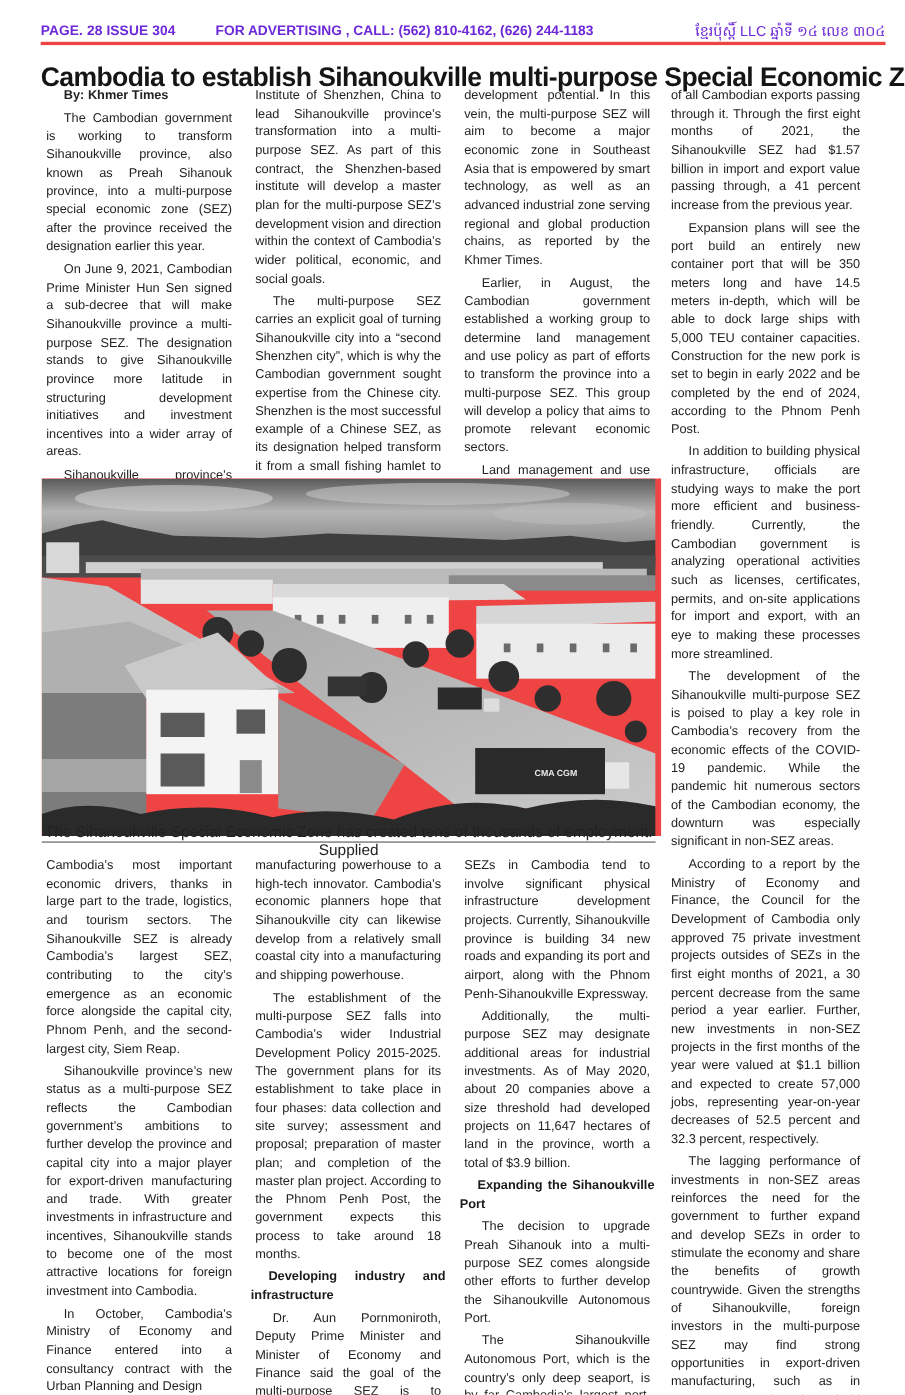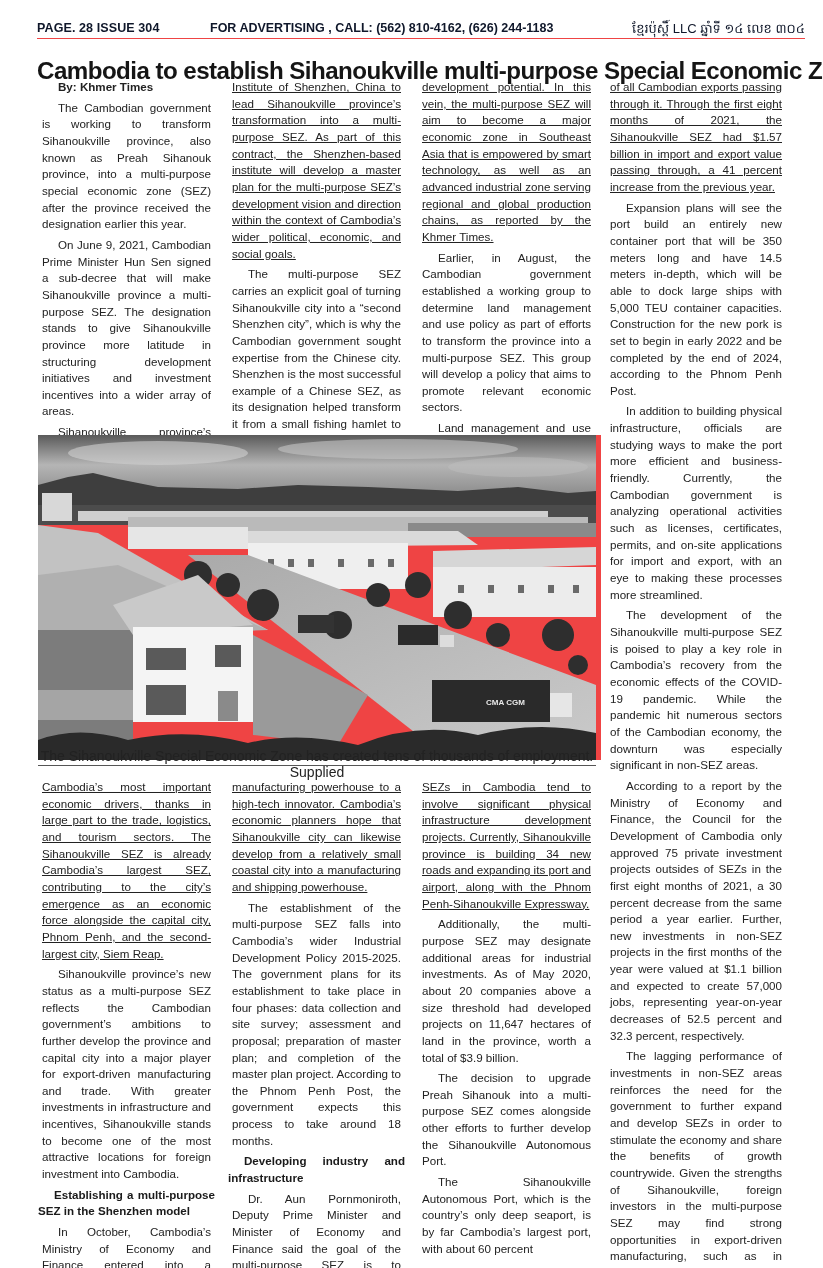--- a/index.html
+++ b/index.html
@@ -1,24 +1,24 @@
 <!DOCTYPE html>
 <html><head>
 <meta charset="utf-8">
 <style>
   html, body { margin: 0; padding: 0; background: #ffffff; }
   body { width: 823px; height: 1268px; position: relative; overflow: hidden; color: #1a1a1a; font-family: "Liberation Sans", sans-serif; }
-  .header-bar { position: absolute; left: 37px; top: 20px; width: 768px; height: 18px; border-bottom: 1px solid #ef4444; font-family: "Liberation Sans", sans-serif; font-weight: bold; font-size: 12.5px; color: #0f172a; }
+  .header-bar { position: absolute; left: 37px; top: 20px; width: 768px; height: 18px; border-bottom: 3px solid #ef4444; font-family: "Liberation Sans", sans-serif; font-weight: bold; font-size: 12.5px; color: #6d28d9; }
   .header-bar .page { position: absolute; left: 0; top: 1px; letter-spacing: 0.1px; }
-  .header-bar .ads { position: absolute; left: 173px; top: 1px; font-weight: bold; text-align: center; }
+  .header-bar .ads { position: absolute; left: 159px; top: 1px; font-weight: bold; text-align: center; }
   .header-bar .khmer { position: absolute; right: 0; top: 0px; font-weight: normal; font-size: 13px; }
   .headline { position: absolute; left: 37px; top: 41px; width: 770px; font-family: "Liberation Sans", sans-serif; font-weight: bold; font-size: 24.5px; letter-spacing: -0.55px; color: #151515; white-space: nowrap; transform: scaleX(0.985); transform-origin: left top; }
   .col { position: absolute; font-family: "Liberation Sans", sans-serif; font-size: 11.6px; line-height: 16.65px; text-align: justify; color: #222; }
   .col p { margin: 4px; text-indent: 16px; hyphens: none; }
-  .col p.noindent { text-indent: 0; text-decoration: underline; }
+  .col p.noindent { text-indent: 0; }
   .col h3 { margin: 0; font-size: 11.6px; font-weight: bold; text-indent: 16px; text-align: justify; color: #1a1a1a; }
   .byline { font-weight: bold; text-indent: 16px; }
   .c1 { left: 38px; width: 177px; }
   .c2 { left: 228px; width: 177px; }
   .c3 { left: 418px; width: 177px; }
   .c4 { left: 606px; width: 180px; }
   .top { top: 75px; }
   .bottom { top: 775px; }
   .photo { position: absolute; left: 38px; top: 435px; width: 563px; height: 325px; overflow: hidden; background: #ef4444; }
   .caption { position: absolute; left: 38px; top: 748px; width: 558px; text-align: center; font-size: 14px; color: #222; font-family: "Liberation Sans", sans-serif; }
@@ -149,29 +149,29 @@
 
     <path d="M0,305 Q40,290 90,305 Q150,292 210,308 Q260,296 320,310 Q380,286 440,300 Q500,285 558,298 L558,325 L0,325 Z" fill="#2a2a2a"></path>
   </svg>
 </div>
 <div class="caption">The Sihanoukville Special Economic Zone has created tens of thousands of employment. Supplied</div>
 <div class="caption-rule"></div>
 
 <div class="col c1 bottom">
   <p class="noindent">Cambodia’s most important economic drivers, thanks in large part to the trade, logistics, and tourism sectors. The Sihanoukville SEZ is already Cambodia’s largest SEZ, contributing to the city’s emergence as an economic force alongside the capital city, Phnom Penh, and the second-largest city, Siem Reap.</p>
   <p>Sihanoukville province’s new status as a multi-purpose SEZ reflects the Cambodian government’s ambitions to further develop the province and capital city into a major player for export-driven manufacturing and trade. With greater investments in infrastructure and incentives, Sihanoukville stands to become one of the most attractive locations for foreign investment into Cambodia.</p>
-  <h3>Establishing a multi-purpose SEZ in the Shenzhen model</h3>
   <p>In October, Cambodia’s Ministry of Economy and Finance entered into a consultancy contract with the Urban Planning and Design</p>
 </div>
 
 <div class="col c2 bottom">
   <p class="noindent">manufacturing powerhouse to a high-tech innovator. Cambodia’s economic planners hope that Sihanoukville city can likewise develop from a relatively small coastal city into a manufacturing and shipping powerhouse.</p>
   <p>The establishment of the multi-purpose SEZ falls into Cambodia’s wider Industrial Development Policy 2015-2025. The government plans for its establishment to take place in four phases: data collection and site survey; assessment and proposal; preparation of master plan; and completion of the master plan project. According to the Phnom Penh Post, the government expects this process to take around 18 months.</p>
   <h3>Developing industry and infrastructure</h3>
   <p>Dr. Aun Pornmoniroth, Deputy Prime Minister and Minister of Economy and Finance said the goal of the multi-purpose SEZ is to sustainably promote the province’s</p>
 </div>
 
 <div class="col c3 bottom">
   <p class="noindent">SEZs in Cambodia tend to involve significant physical infrastructure development projects. Currently, Sihanoukville province is building 34 new roads and expanding its port and airport, along with the Phnom Penh-Sihanoukville Expressway.</p>
   <p>Additionally, the multi-purpose SEZ may designate additional areas for industrial investments. As of May 2020, about 20 companies above a size threshold had developed projects on 11,647 hectares of land in the province, worth a total of $3.9 billion.</p>
+  <h3>Expanding the Sihanoukville Port</h3>
   <p>The decision to upgrade Preah Sihanouk into a multi-purpose SEZ comes alongside other efforts to further develop the Sihanoukville Autonomous Port.</p>
   <p>The Sihanoukville Autonomous Port, which is the country’s only deep seaport, is by far Cambodia’s largest port, with about 60 percent</p>
 </div>
 
 </body></html>

